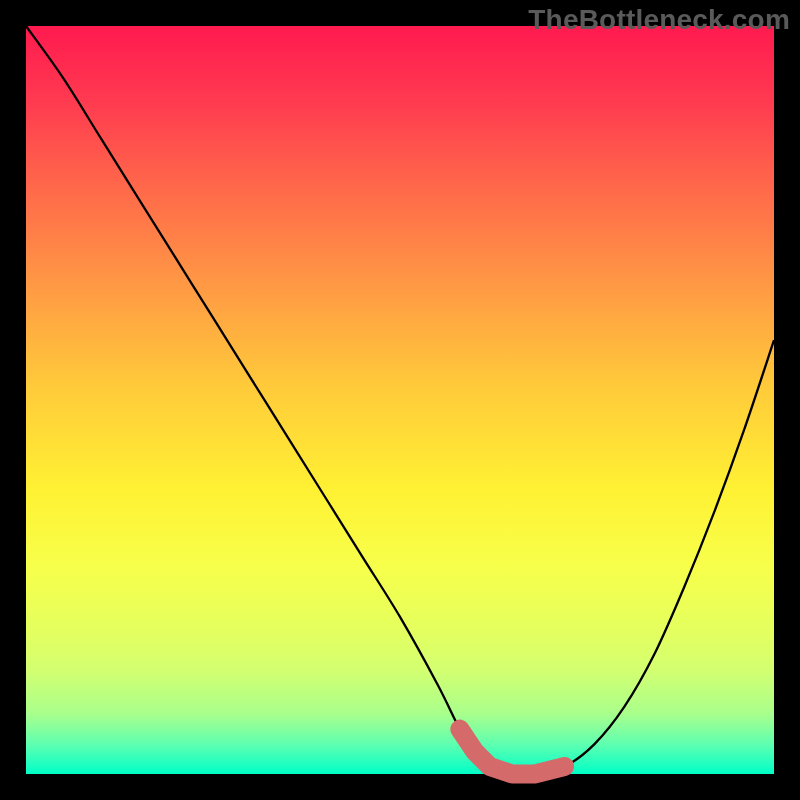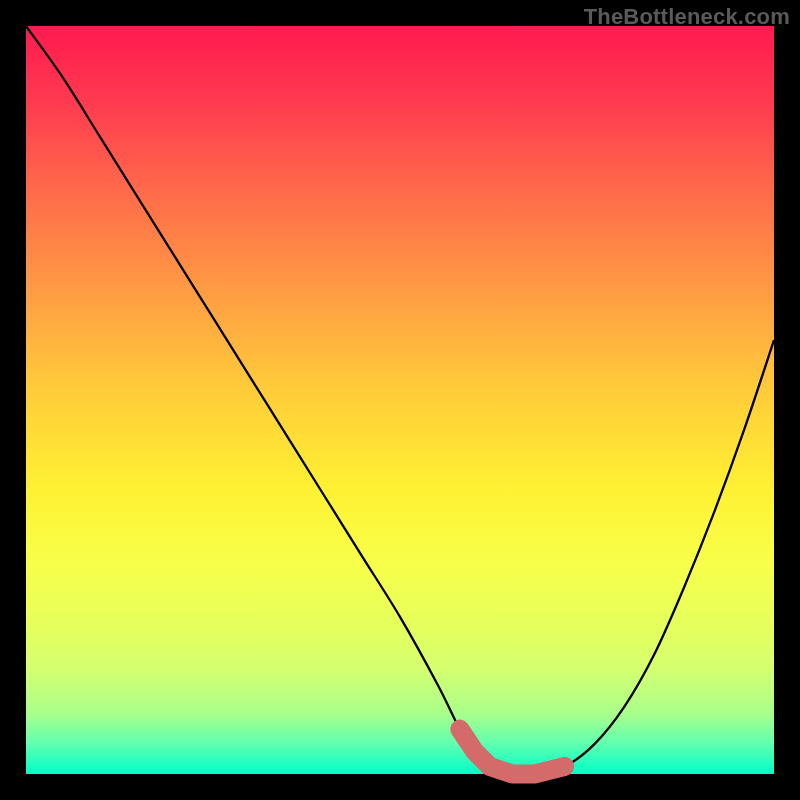--- a/index.html
+++ b/index.html
@@ -30,21 +30,21 @@
       #a8ff8c 92%,
       #5fffb0 96%,
       #00ffc8 100%
     );
   }
   .watermark {
     position: absolute;
     top: 4px;
     right: 10px;
     color: #5a5a5a;
-    font-size: 22px;
+    font-size: 28px;
     font-weight: 600;
     letter-spacing: 0.2px;
     user-select: none;
   }
   svg.plot {
     position: absolute;
     left: 0; top: 0;
     width: 748px;
     height: 748px;
     overflow: visible;

